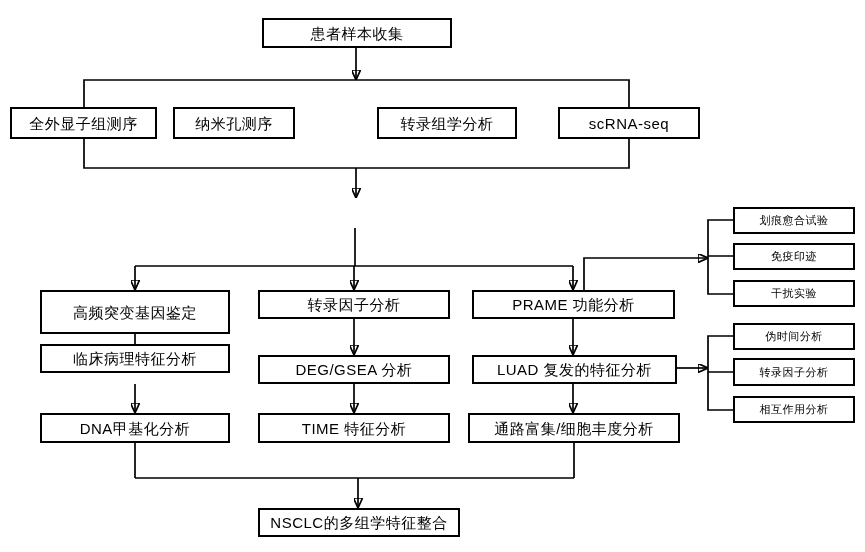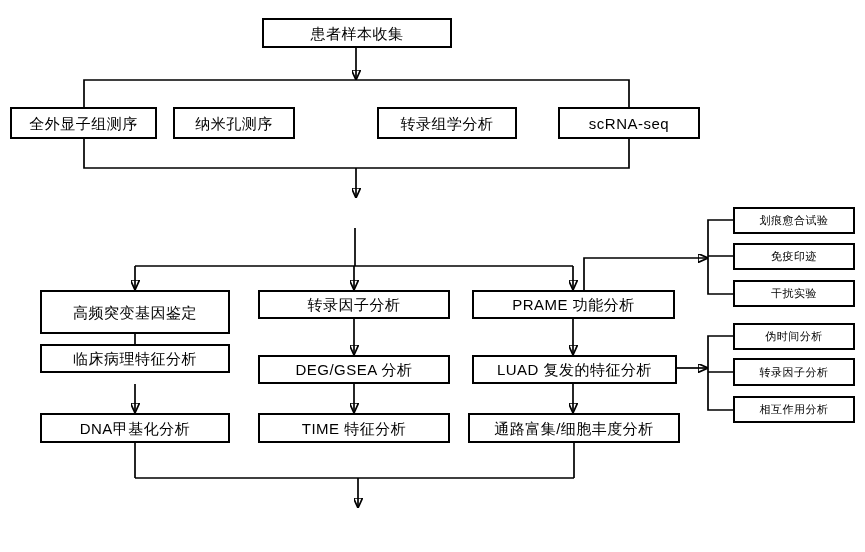--- a/index.html
+++ b/index.html
@@ -81,14 +81,15 @@
   <div class="node" style="left:468px;top:413px;width:212px;height:30px;">通路富集/细胞丰度分析</div>
 
   <div class="node small" style="left:733px;top:207px;width:122px;height:27px;">划痕愈合试验</div>
   <div class="node small" style="left:733px;top:243px;width:122px;height:27px;">免疫印迹</div>
   <div class="node small" style="left:733px;top:280px;width:122px;height:27px;">干扰实验</div>
 
   <div class="node small" style="left:733px;top:323px;width:122px;height:27px;">伪时间分析</div>
   <div class="node small" style="left:733px;top:358px;width:122px;height:28px;">转录因子分析</div>
   <div class="node small" style="left:733px;top:396px;width:122px;height:27px;">相互作用分析</div>
 
+  <div class="node" style="left:258px;top:508px;width:202px;height:29px;">NSCLC的多组学特征整合</div>
 
 </div>
 
 </body></html>

